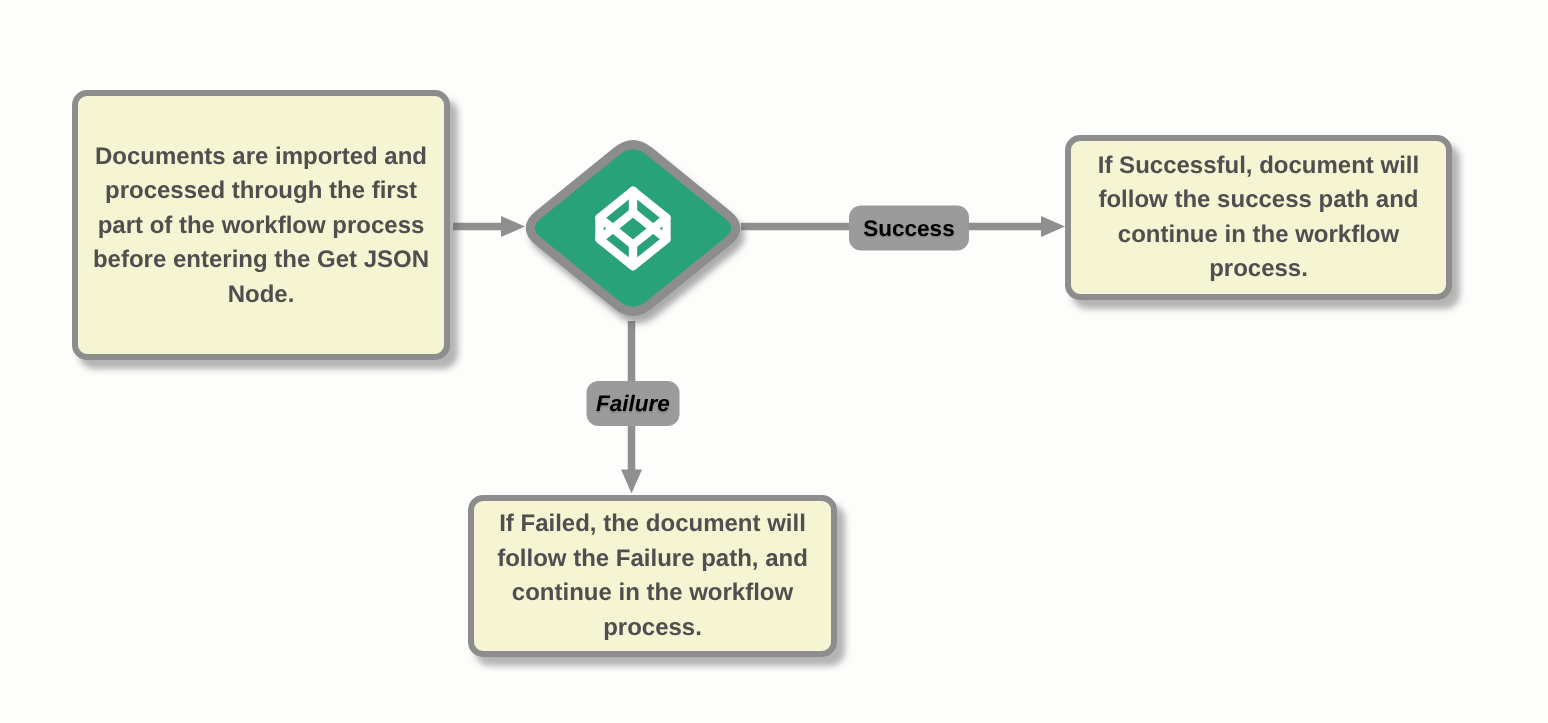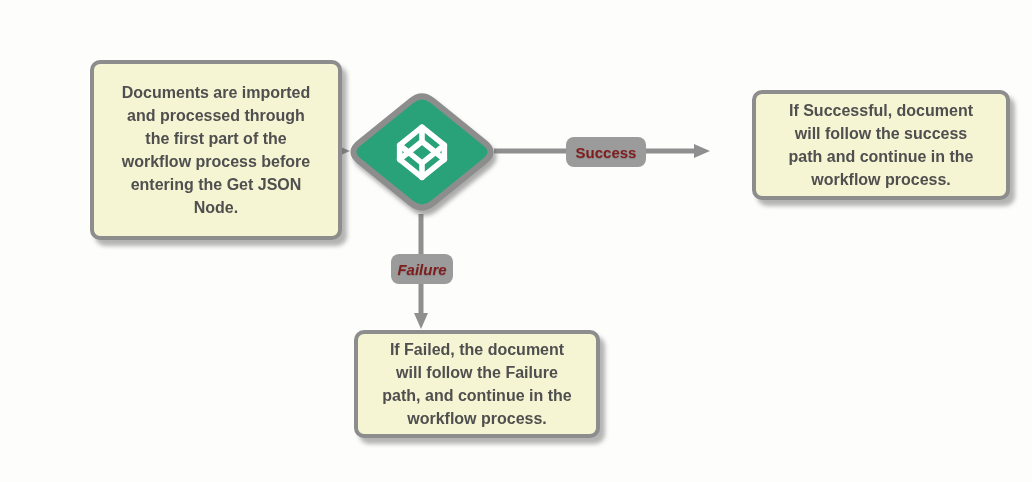--- a/index.html
+++ b/index.html
@@ -23,32 +23,31 @@
     border-radius: 10px;
     box-shadow: 5px 6px 4px rgba(90, 90, 90, 0.45);
     color: #4f4f4f;
     font-weight: bold;
     font-size: 16px;
     line-height: 23px;
     text-align: center;
     display: flex;
     align-items: center;
     justify-content: center;
-    padding: 4px 24px;
-    margin-left: 42px;
+    padding: 4px 8px;
   }
   .note-left   { left: 48px;  top: 60px;  width: 252px; height: 180px; }
   .note-right  { left: 710px; top: 90px;  width: 258px; height: 110px; }
   .note-bottom { left: 312px; top: 330px; width: 246px; height: 108px; }
 
   .edge-label {
     position: absolute;
     box-sizing: border-box;
     background: #9b9b9b;
-    color: #7f1d1d;
+    color: #000000;
     font-weight: bold;
     font-size: 15px;
     border-radius: 8px;
     display: flex;
     align-items: center;
     justify-content: center;
     text-shadow: 0 1px 1px rgba(0,0,0,0.15);
   }
   .label-success { left: 566px; top: 137px; width: 80px; height: 30px; }
   .label-failure { left: 391px; top: 254px; width: 62px; height: 30px; font-style: italic; }

